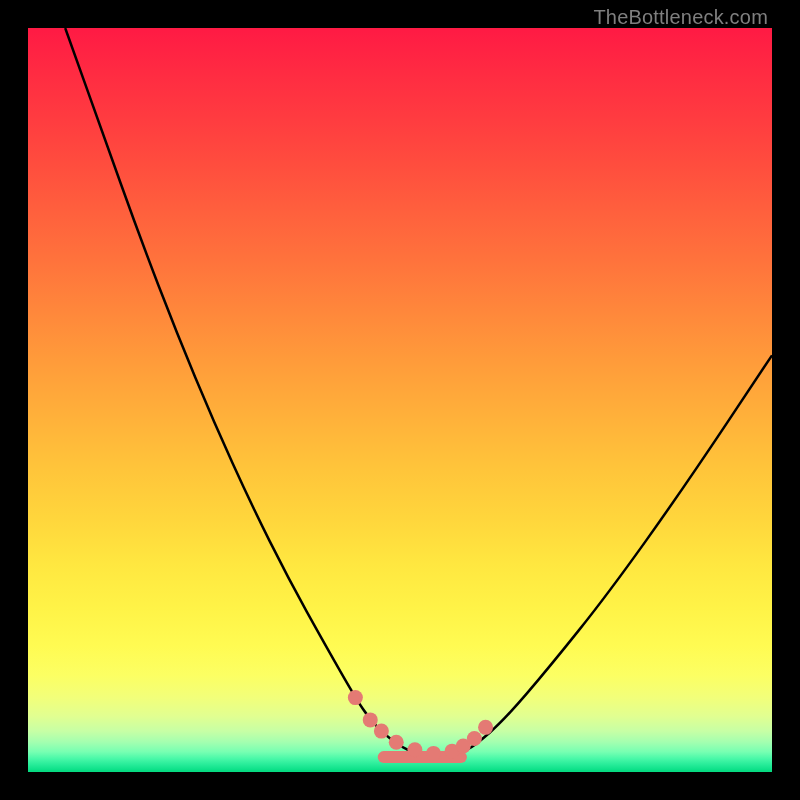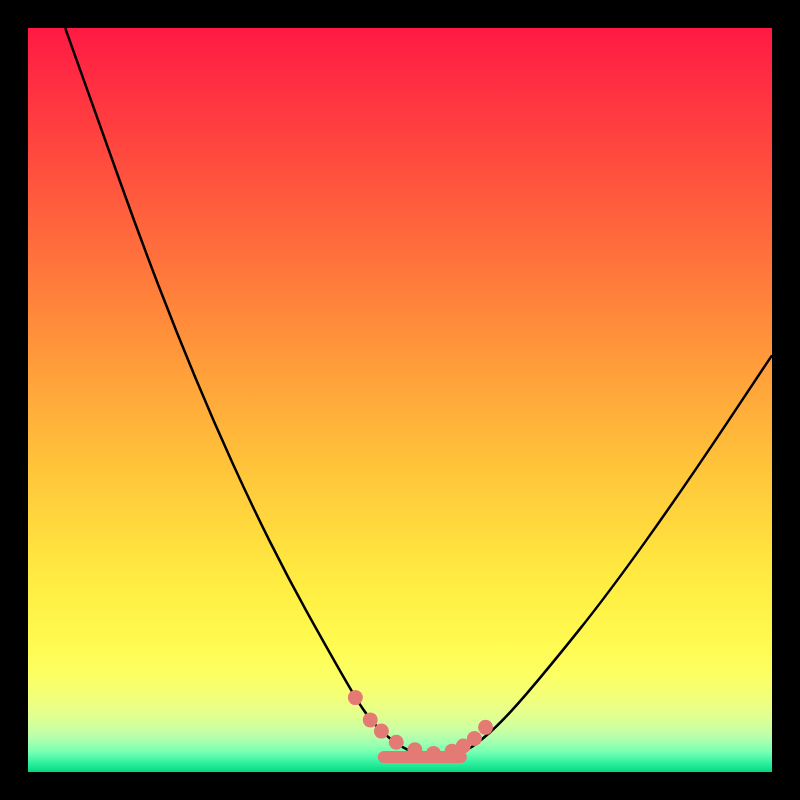--- a/index.html
+++ b/index.html
@@ -92,13 +92,14 @@
           <circle cx="368.28" cy="714.24" r="7.5" fill="#e47a74"></circle>
           <circle cx="386.88" cy="721.68" r="7.5" fill="#e47a74"></circle>
           <circle cx="405.48" cy="725.4" r="7.5" fill="#e47a74"></circle>
           <circle cx="424.08" cy="723.168" r="7.5" fill="#e47a74"></circle>
           <circle cx="435.23999999999995" cy="717.96" r="7.5" fill="#e47a74"></circle>
           <circle cx="446.4" cy="710.52" r="7.5" fill="#e47a74"></circle>
           <circle cx="457.56" cy="699.36" r="7.5" fill="#e47a74"></circle>
         </g>
     </svg>
   </div>
+  <div class="attribution">TheBottleneck.com</div>
 </div>
 
 </body></html>

